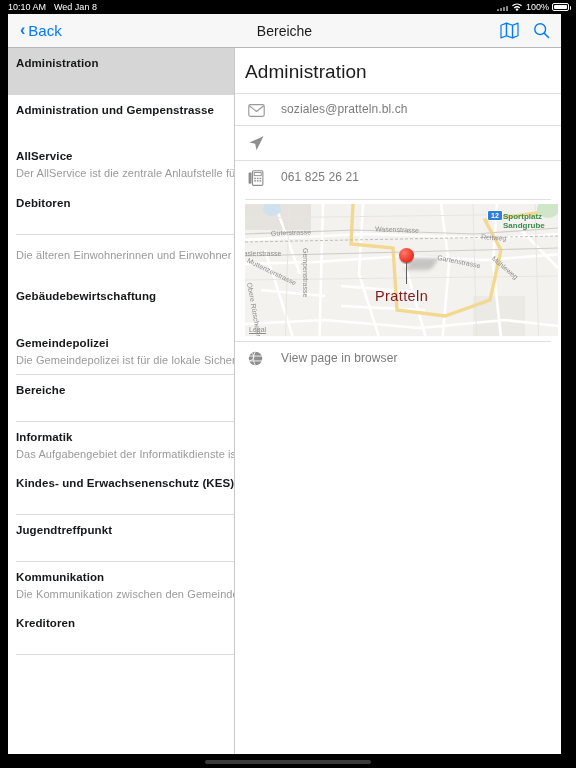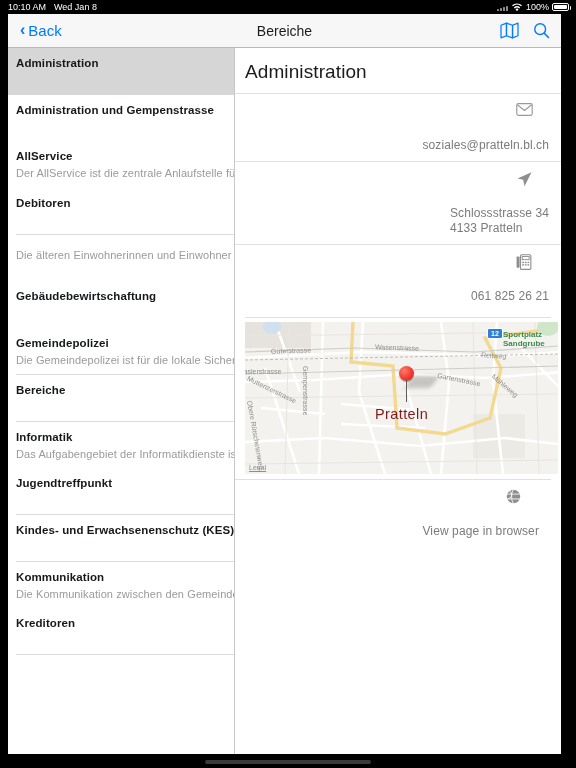--- a/index.html
+++ b/index.html
@@ -71,34 +71,34 @@
     position:absolute; left:8px; right:0; bottom:0; height:.5px; background:#dcdcdc;
   }
   .row.sel .sep { background:transparent; }
 
   
   #detail { flex:1; height:706px; background:#fff; position:relative; overflow:hidden; }
   #detail-title {
     font-size:19px; color:#1c1c1c; padding:13px 0 10px 10px; letter-spacing:.1px;
   }
   .drow {
-    display:flex; align-items:flex-end; border-top:.5px solid #e0e0e0;
-    padding:8px 12px 8px 10px; min-height:32px;flex-direction:column;
+    display:flex; align-items:center; border-top:.5px solid #e0e0e0;
+    padding:8px 12px 8px 10px; min-height:32px;
   }
   .drow .dicon {
     width:36px; flex:0 0 36px; display:flex; justify-content:flex-start;
     padding-left:3px; padding-top:1px; color:#8e8e8e;
   }
   .drow .dtxt { font-size:12px; color:#7b7b7b; line-height:15px; letter-spacing:.1px; }
   .drow.link { cursor:pointer; }
 
   
   #mapwrap { margin:5px 10px 0 10px; border-top:.5px solid #e0e0e0; padding-top:4px; }
   #map {
-    position:relative; width:313px; height:152px; overflow:hidden;
+    position:relative; width:313px; height:132px; overflow:hidden;
     background:#f2f0ec; cursor:pointer;
   }
   #map svg { display:block; }
   .pin {
     position:absolute; left:154px; top:44px; width:15px; height:15px;
     border-radius:50%; background:radial-gradient(circle at 35% 32%, #ff7a6e 0%, #ef3b2c 55%, #c8261a 100%);
     box-shadow:0 1px 1px rgba(0,0,0,.35);
   }
   .pin::after {
     content:""; position:absolute; left:6.5px; top:14px; width:1.5px; height:22px;
@@ -212,25 +212,25 @@
           <div class="row">
             <div class="t">Bereiche</div>
             <div class="sep"></div>
           </div>
           <div class="row">
             <div class="t">Informatik</div>
             <div class="s">Das Aufgabengebiet der Informatikdienste ist v</div>
             <div class="sep"></div>
           </div>
           <div class="row">
+            <div class="t">Kindes- und Erwachsenenschutz (KES)</div>
+            <div class="sep"></div>
+          </div>
+          <div class="row">
             <div class="t">Jugendtreffpunkt</div>
-            <div class="sep"></div>
-          </div>
-          <div class="row">
-            <div class="t">Kindes- und Erwachsenenschutz (KES)</div>
             <div class="sep"></div>
           </div>
           <div class="row">
             <div class="t">Kommunikation</div>
             <div class="s">Die Kommunikation zwischen den Gemeinden</div>
             <div class="sep"></div>
           </div>
           <div class="row">
             <div class="t">Kreditoren</div>
             <div class="sep"></div>
@@ -250,22 +250,20 @@
           </span>
           <span class="dtxt">soziales@pratteln.bl.ch</span>
         </div>
 
         <div class="drow">
           <span class="dicon">
             <svg width="17" height="17" viewBox="0 0 18 18">
               <path d="M16.4 1.4 1.6 7.9l6 1.4 1.4 6.8 7.4-14.7z" fill="#8e8e8e"></path>
             </svg>
           </span>
-          <span class="dtxt" style="white-space:pre-line">Schlossstrasse 34
-4133 Pratteln</span>
         </div>
 
 
         <div class="drow">
           <span class="dicon">
             <svg width="16" height="16" viewBox="0 0 17 17">
               <rect x="0.6" y="2.6" width="3.2" height="12" rx="1" fill="#8e8e8e"></rect>
               <rect x="4.8" y="0.8" width="11" height="15.6" rx="1.2" fill="none" stroke="#8e8e8e" stroke-width="1.2"></rect>
               <rect x="6.6" y="2.6" width="7.4" height="3.4" fill="none" stroke="#8e8e8e" stroke-width="1"></rect>
               <g fill="#8e8e8e">

